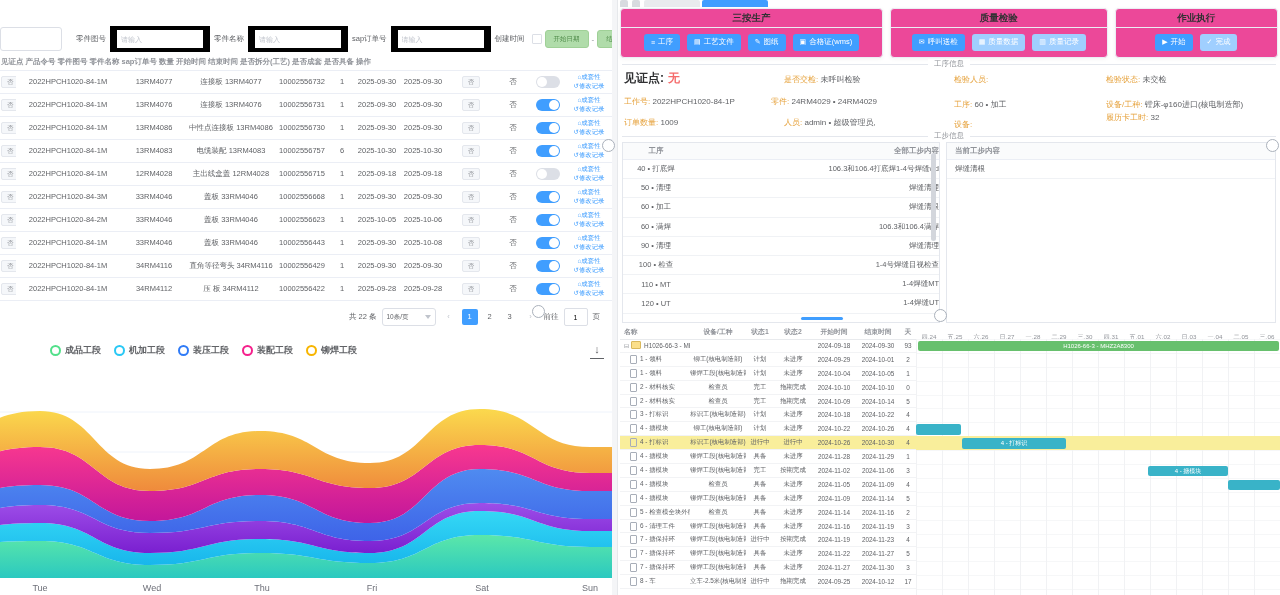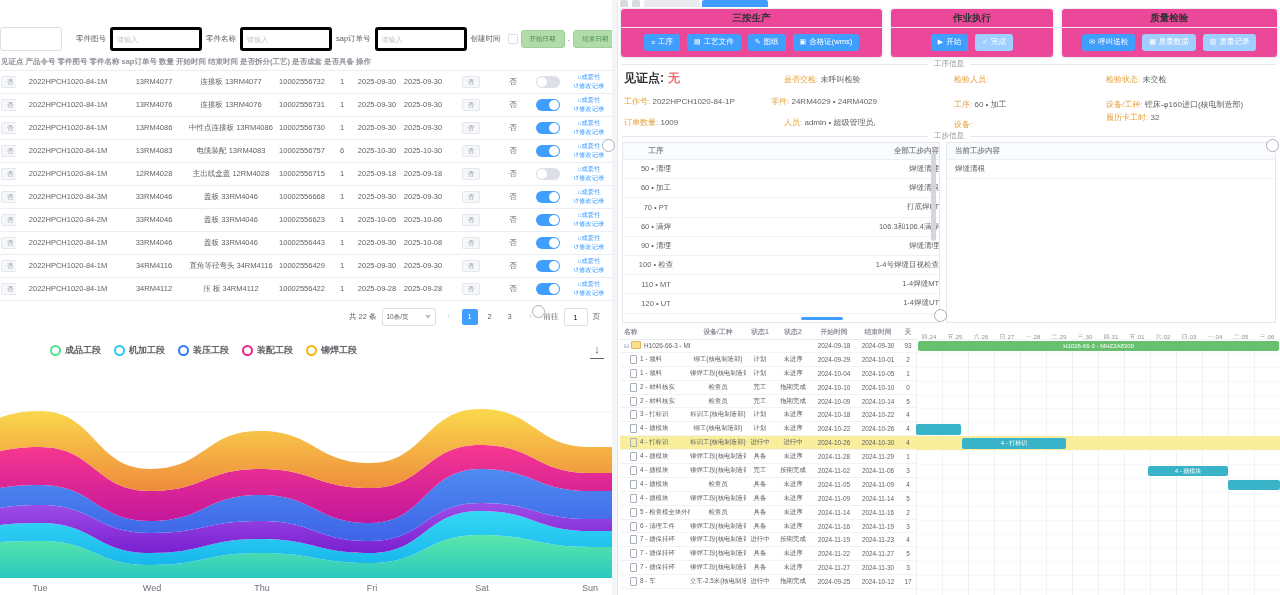--- a/index.html
+++ b/index.html
@@ -3,21 +3,21 @@
 <meta charset="utf-8">
 <style>
   html,body{margin:0;padding:0;background:#fff;}
   #app{position:relative;width:1280px;height:595px;overflow:hidden;
        font-family:"Liberation Sans","DejaVu Sans",sans-serif;color:#606266;background:#fff;}
   
   #left-app{position:absolute;left:0;top:0;width:612px;height:595px;background:#fff;overflow:hidden;}
   .filters{position:absolute;left:0;top:26px;width:612px;height:26px;display:flex;align-items:center;overflow:hidden;}
   .cutinput{width:56px;height:20px;border:1px solid #dcdfe6;border-radius:3px;flex:none;margin-right:10px;}
   .flabel{font-size:7.5px;color:#606266;flex:none;margin:0 4px 0 4px;white-space:nowrap;}
-  .finput{width:78px;height:18px;border:3px solid #000000;border-radius:3px;font-size:7px;padding:0 4px;color:#606266;flex:none;}
+  .finput{width:78px;height:18px;border:7px solid #000000;border-radius:3px;font-size:7px;padding:0 4px;color:#606266;flex:none;}
   .finput::placeholder{color:#c0c4cc;}
   .checkbox{width:8px;height:8px;border:1px solid #dcdfe6;border-radius:1px;background:#fff;flex:none;margin:0 3px;}
   .datebtn{flex:none;width:42px;height:16px;line-height:16px;text-align:center;background:#b0dcaa;color:#4e8a48;
            font-size:6.5px;border-radius:3px;border:1px solid #9fd097;}
   .dash{font-size:8px;margin:0 3px;color:#909399;}
   
   .ltable{position:absolute;left:0;top:54px;width:612px;font-size:7.5px;}
   .lhead,.lrow{display:flex;align-items:center;border-bottom:1px solid #ebeef5;}
   .lhead{height:16px;color:#909399;font-weight:bold;}
   .lrow{min-height:22px;}
@@ -485,49 +485,49 @@
             <div class="btn primary">
             <span class="bicon">✎</span>
             <span>图纸</span>
             </div>
             <div class="btn primary">
             <span class="bicon">▣</span>
             <span>合格证(wms)</span>
             </div>
           </div>
       </div>
+      <div class="card card3">
+        <div class="ctitle">质量检验</div>
+        <div class="cbody">
+
+        <div class="btn primary">
+            <span class="bicon">✉</span>
+            <span>呼叫送检</span>
+            </div>
+            <div class="btn disabled">
+            <span class="bicon">▦</span>
+            <span>质量数据</span>
+            </div>
+            <div class="btn disabled">
+            <span class="bicon">▥</span>
+            <span>质量记录</span>
+            </div>
+          </div>
+      </div>
       <div class="card card2">
         <div class="ctitle">作业执行</div>
         <div class="cbody">
 
         <div class="btn primary">
             <span class="bicon">▶</span>
             <span>开始</span>
             </div>
             <div class="btn disabled">
             <span class="bicon">✓</span>
             <span>完成</span>
-            </div>
-          </div>
-      </div>
-      <div class="card card3">
-        <div class="ctitle">质量检验</div>
-        <div class="cbody">
-
-        <div class="btn primary">
-            <span class="bicon">✉</span>
-            <span>呼叫送检</span>
-            </div>
-            <div class="btn disabled">
-            <span class="bicon">▦</span>
-            <span>质量数据</span>
-            </div>
-            <div class="btn disabled">
-            <span class="bicon">▥</span>
-            <span>质量记录</span>
             </div>
           </div>
       </div>
     </div>
 
     <div class="divider" style="top:64px;">
       <span class="divlabel">工序信息</span>
     </div>
 
     <div class="witness">
@@ -564,35 +564,35 @@
       <span class="divlabel">工步信息</span>
     </div>
 
     <div class="ptable">
       <div class="phead">
         <div class="pc1">工序</div>
         <div class="pc2">全部工步内容</div>
       </div>
       <div>
 
+          <div class="prow">
+            <div class="pc1">40 • 打底焊</div>
+            <div class="pc2">106.3和106.4打底焊1-4号焊缝wd</div>
+          </div>
 
           <div class="prow">
             <div class="pc1">50 • 清理</div>
             <div class="pc2">焊缝清理</div>
           </div>
 
           <div class="prow">
             <div class="pc1">60 • 加工</div>
             <div class="pc2">焊缝清根</div>
           </div>
 
-          <div class="prow">
-            <div class="pc1">70 • PT</div>
-            <div class="pc2">打底焊PT</div>
-          </div>
 
           <div class="prow">
             <div class="pc1">60 • 满焊</div>
             <div class="pc2">106.3和106.4满焊</div>
           </div>
 
           <div class="prow">
             <div class="pc1">90 • 清理</div>
             <div class="pc2">焊缝清理</div>
           </div>

